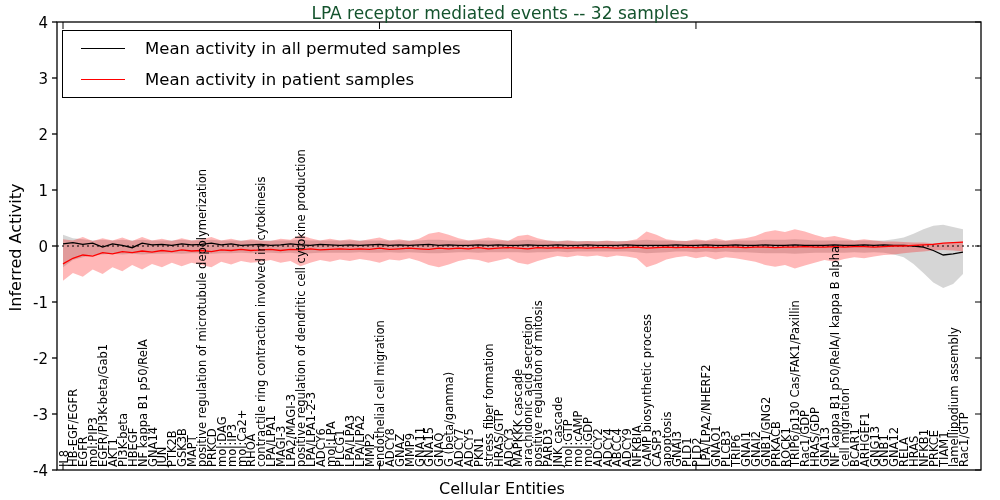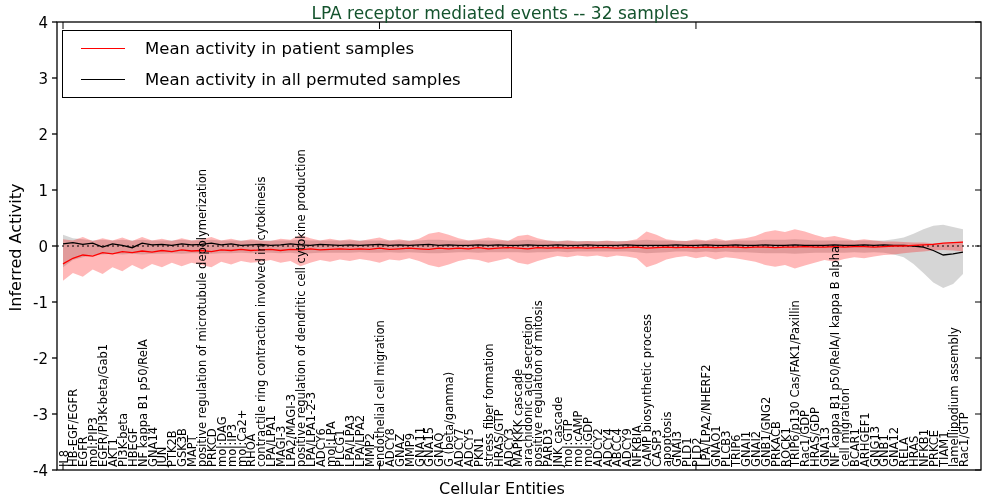--- a/index.html
+++ b/index.html
@@ -154,21 +154,21 @@
       <text transform="translate(937.8,467) rotate(-90)" font-size="11.5" fill="#000" text-anchor="start">PRKCE</text>
       <text transform="translate(947.7,467) rotate(-90)" font-size="11.5" fill="#000" text-anchor="start">TIAM1</text>
       <text transform="translate(957.6,467) rotate(-90)" font-size="11.5" fill="#000" text-anchor="start">lamellipodium assembly</text>
       <text transform="translate(967.5,467) rotate(-90)" font-size="11.5" fill="#000" text-anchor="start">Rac1/GTP</text>
     </svg>
   <div class="fig-title">LPA receptor mediated events -- 32 samples</div>
   <div class="x-axis-title">Cellular Entities</div>
   <div class="y-axis-title">Inferred Activity</div>
   <div class="legend-box">
     <div class="legend-row">
+      <span class="legend-line" id="leg-line-0" style="border-top-color: rgb(0, 0, 0);"></span>
+      <span class="legend-label">Mean activity in all permuted samples</span>
+    </div>
+    <div class="legend-row">
       <span class="legend-line" id="leg-line-1" style="border-top-color: rgb(255, 0, 0);"></span>
       <span class="legend-label">Mean activity in patient samples</span>
-    </div>
-    <div class="legend-row">
-      <span class="legend-line" id="leg-line-0" style="border-top-color: rgb(0, 0, 0);"></span>
-      <span class="legend-label">Mean activity in all permuted samples</span>
     </div>
   </div>
 </div>
 
 </body></html>

